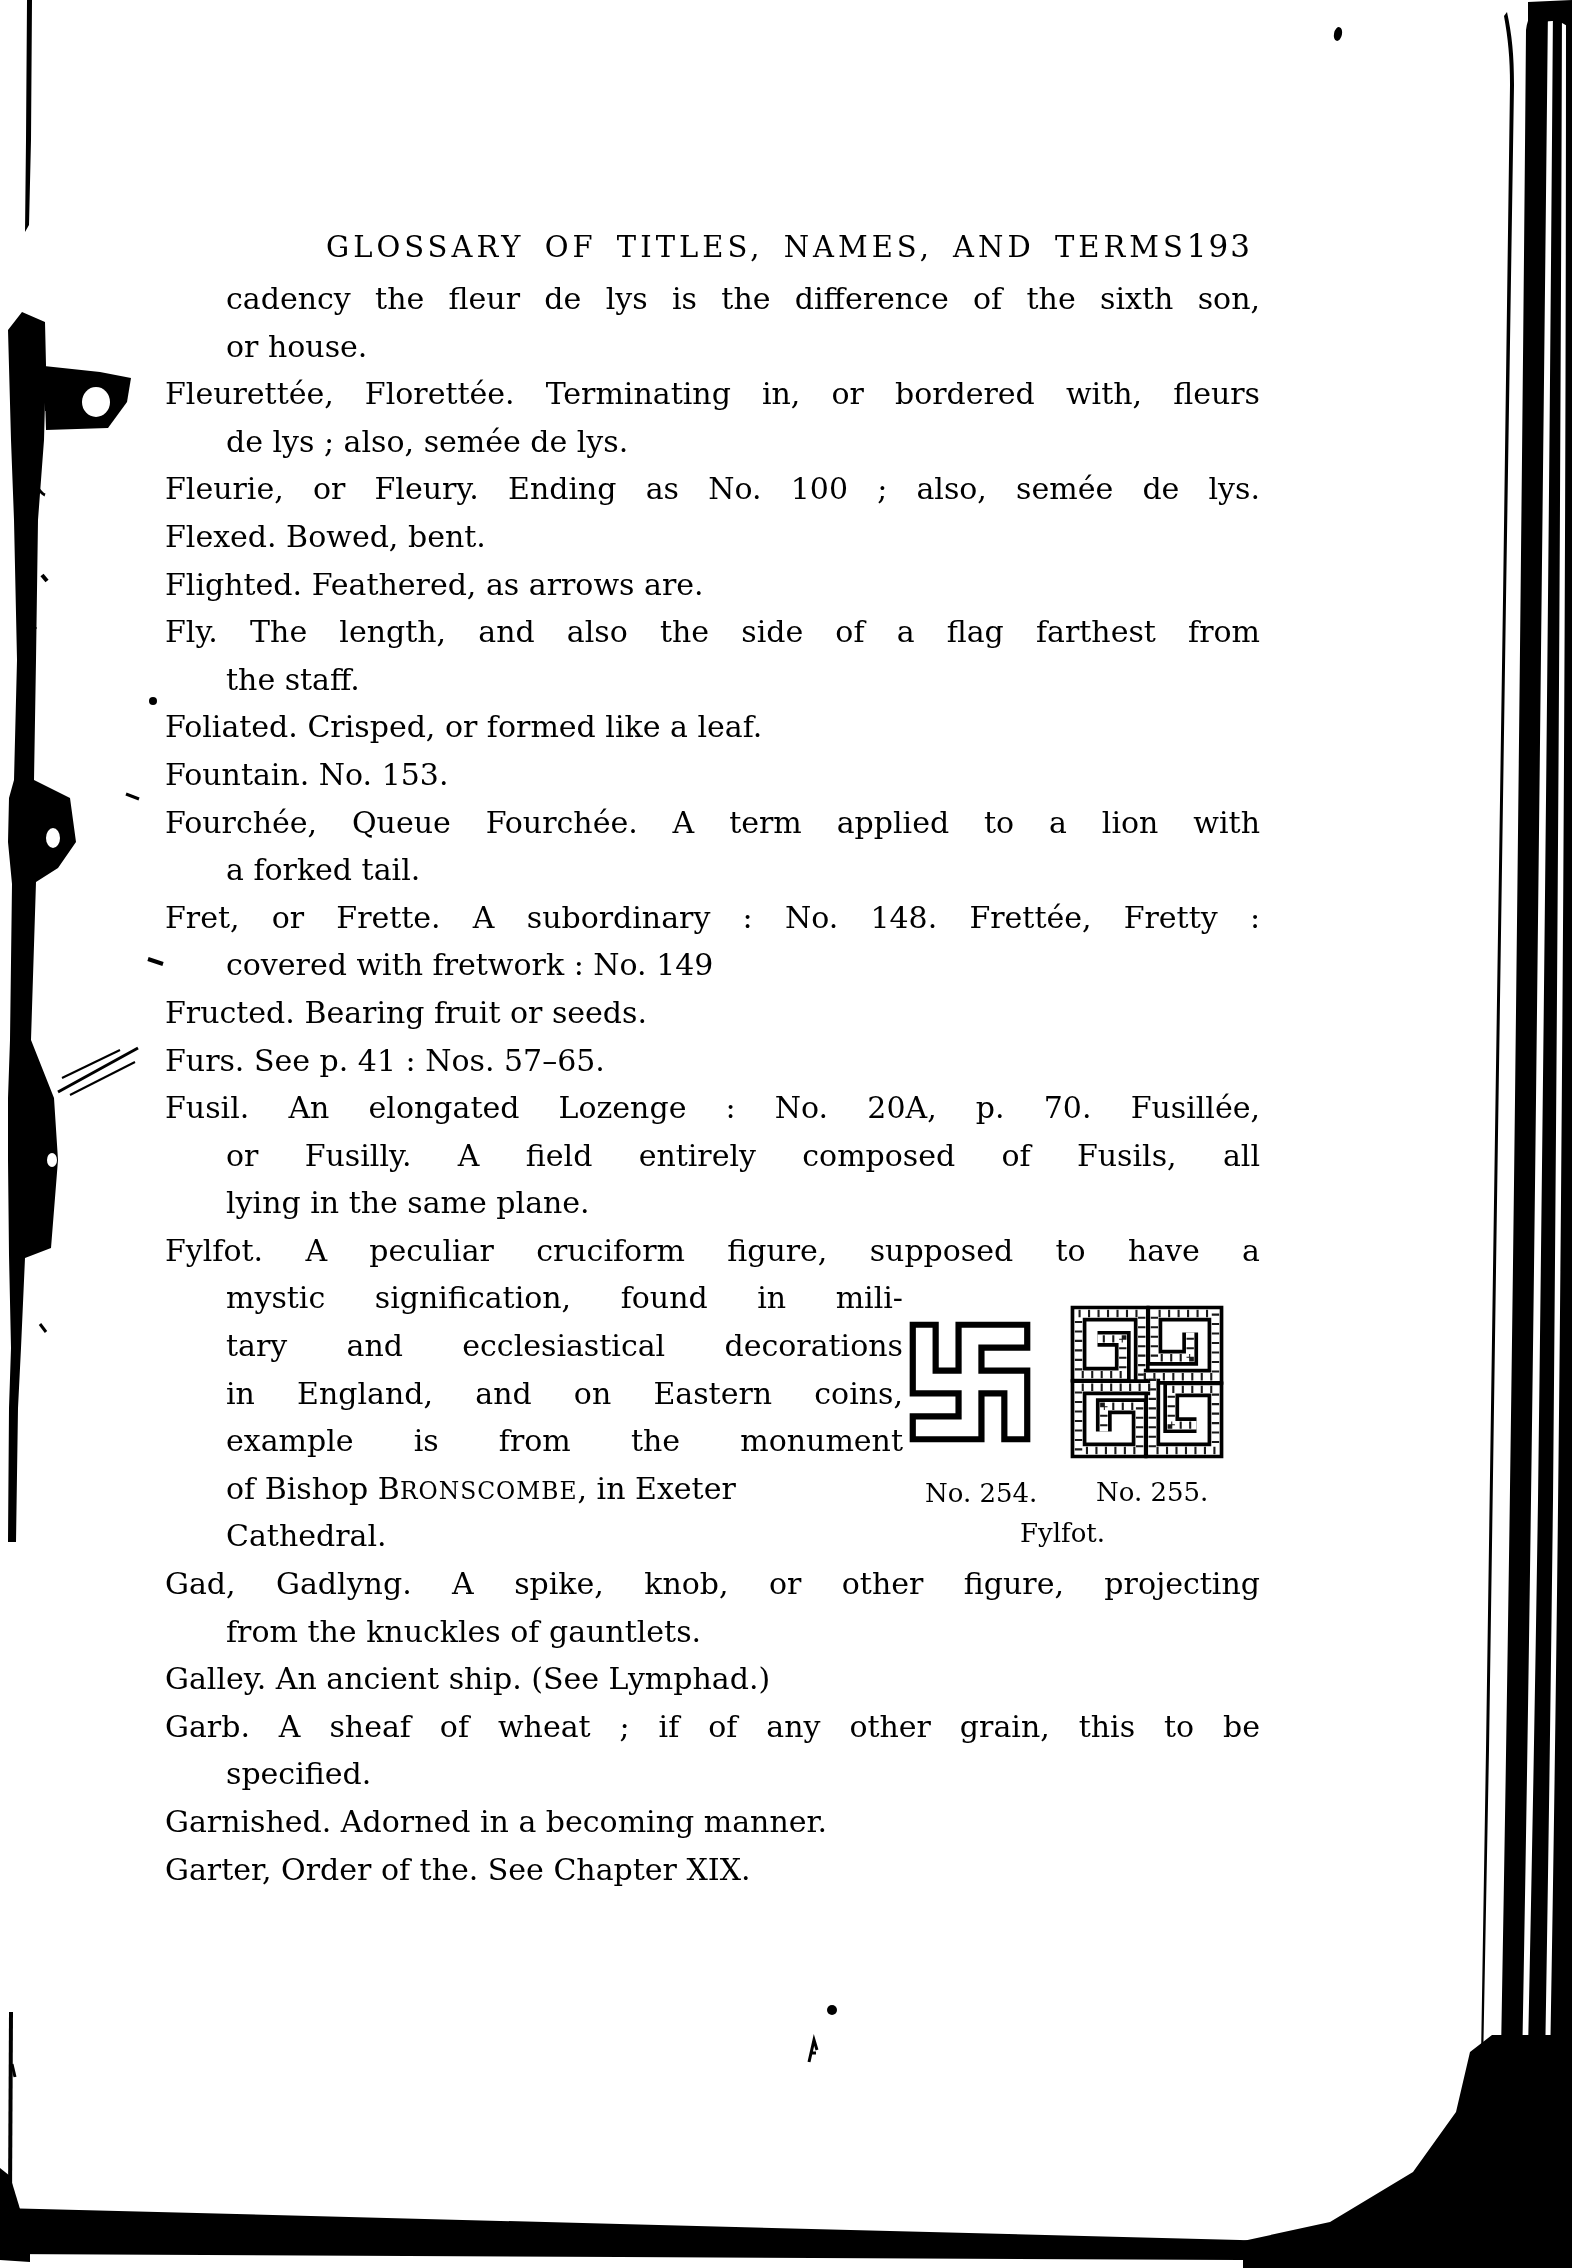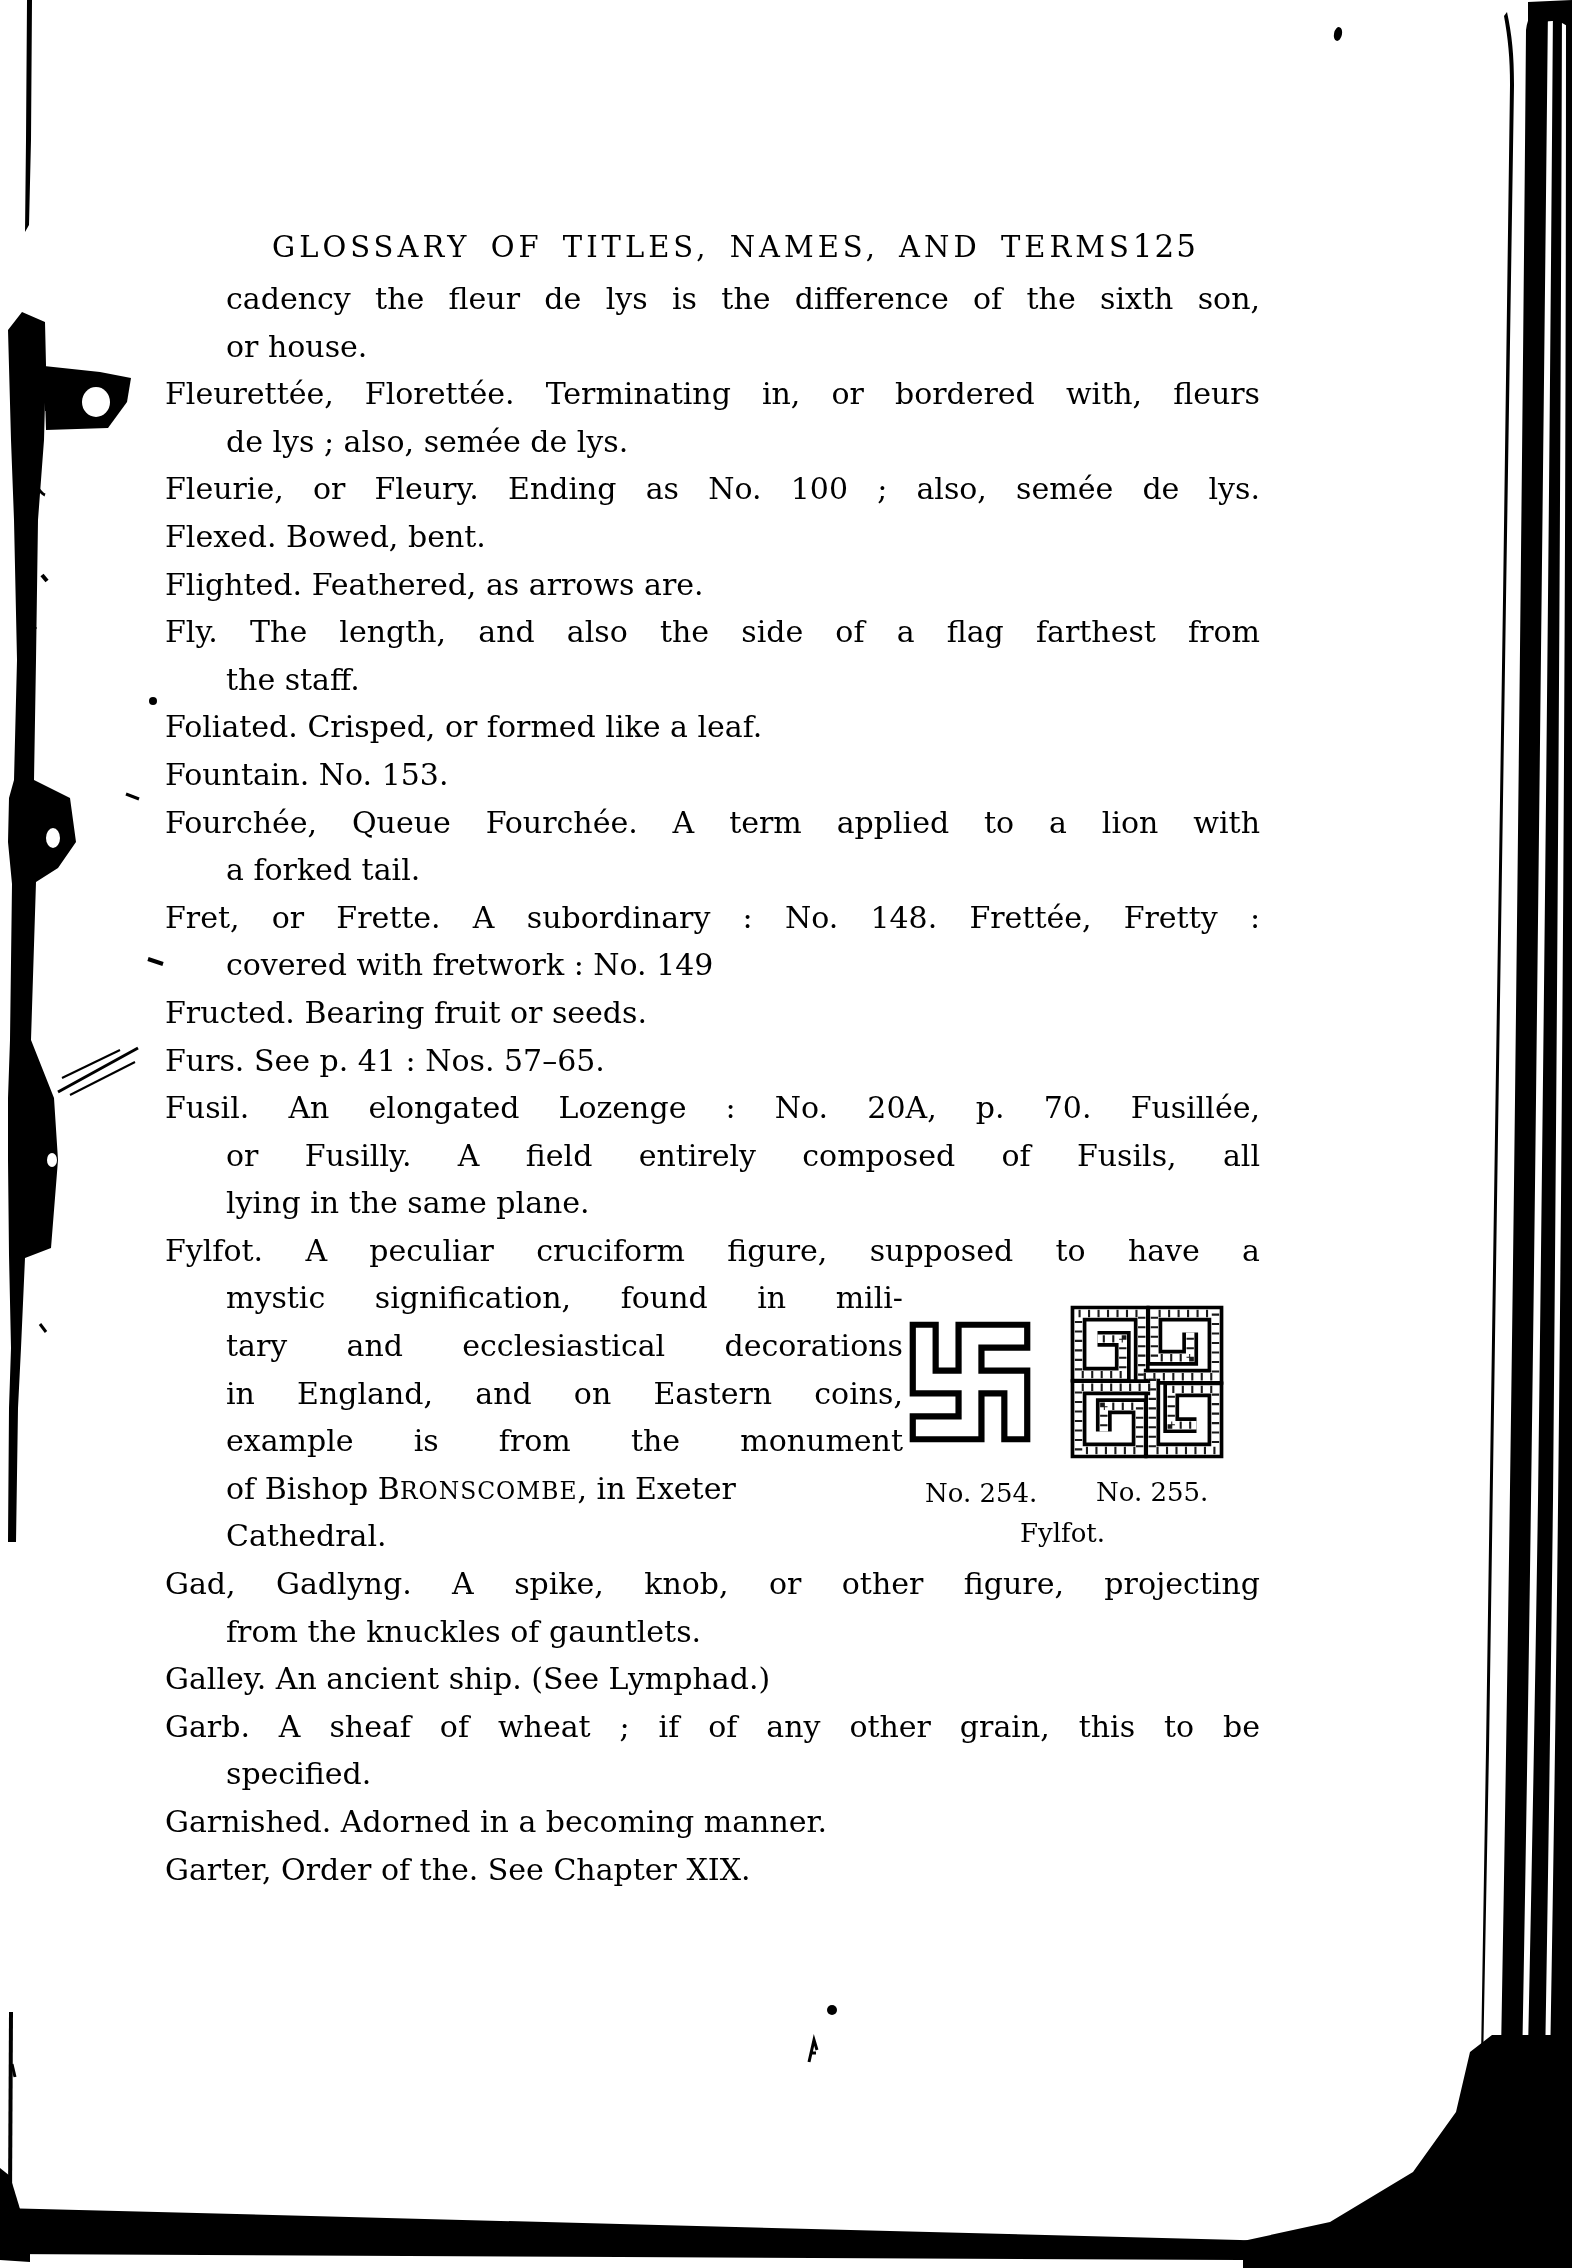--- a/index.html
+++ b/index.html
@@ -6,21 +6,21 @@
   .page{
     position:relative;
     width:1572px;height:2268px;
     background:#ffffff;
     overflow:hidden;
     font-family:"DejaVu Serif", serif;
     color:#000;
   }
   .hdr{
     position:absolute;left:218px;top:228px;width:1034px;
-    display:flex;justify-content:center;align-items:baseline;
+    display:flex;justify-content:flex-end;align-items:baseline;
   }
   .hdr-title{
     font-size:29px;letter-spacing:4px;word-spacing:7px;white-space:nowrap;
   }
   .hdr-num{font-size:31px;letter-spacing:2px;}
   .textblock{
     position:absolute;left:165px;top:275px;width:1095px;
     font-size:30px;
   }
   .line{
@@ -37,21 +37,21 @@
   .cap{position:absolute;font-size:26px;white-space:nowrap;}
   .artifacts{position:absolute;left:0;top:0;pointer-events:none;}
 </style>
 </head>
 <body>
 
 <div class="page">
 
   <div class="hdr">
     <span class="hdr-title">GLOSSARY OF TITLES, NAMES, AND TERMS</span>
-    <span class="hdr-num">125</span>
+    <span class="hdr-num">193</span>
   </div>
 
   <div class="textblock" id="textblock">
       <div class="line ind just"><span>cadency the fleur de lys is the difference of the sixth son,</span></div>
       <div class="line ind"><span>or house.</span></div>
       <div class="line just"><span class="it">Fleurettée, Florettée.</span><span> Terminating in, or bordered with, fleurs</span></div>
       <div class="line ind"><span>de lys ; also, </span><span class="it">semée de lys.</span></div>
       <div class="line just"><span class="it">Fleurie,</span><span> or </span><span class="it">Fleury.</span><span> Ending as No. 100 ; also, </span><span class="it">semée de lys.</span></div>
       <div class="line"><span class="it">Flexed.</span><span> Bowed, bent.</span></div>
       <div class="line"><span class="it">Flighted.</span><span> Feathered, as arrows are.</span></div>

